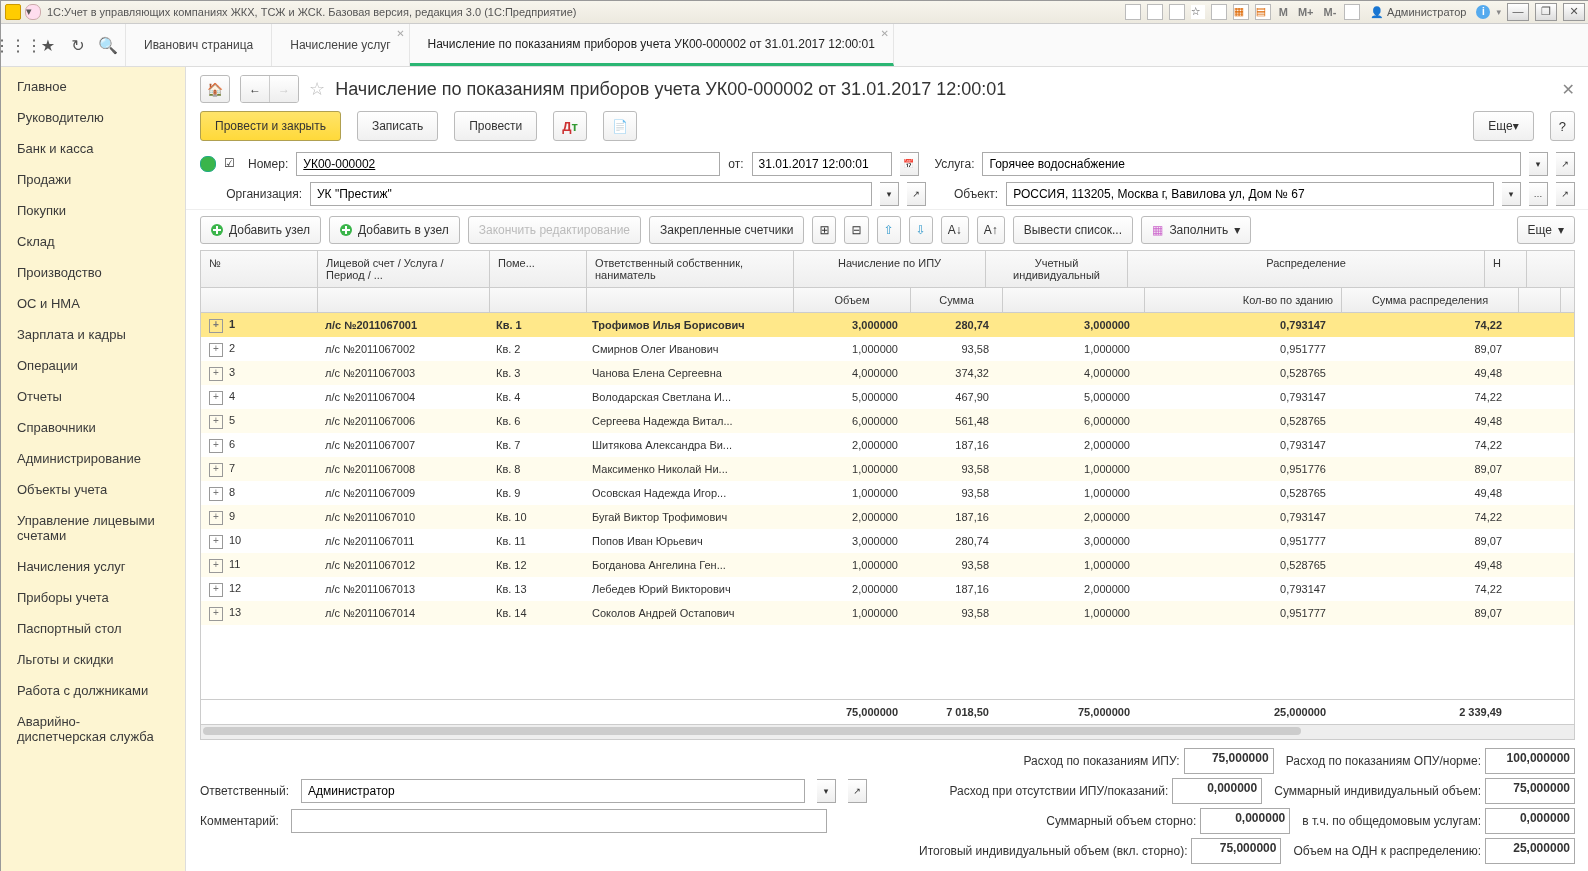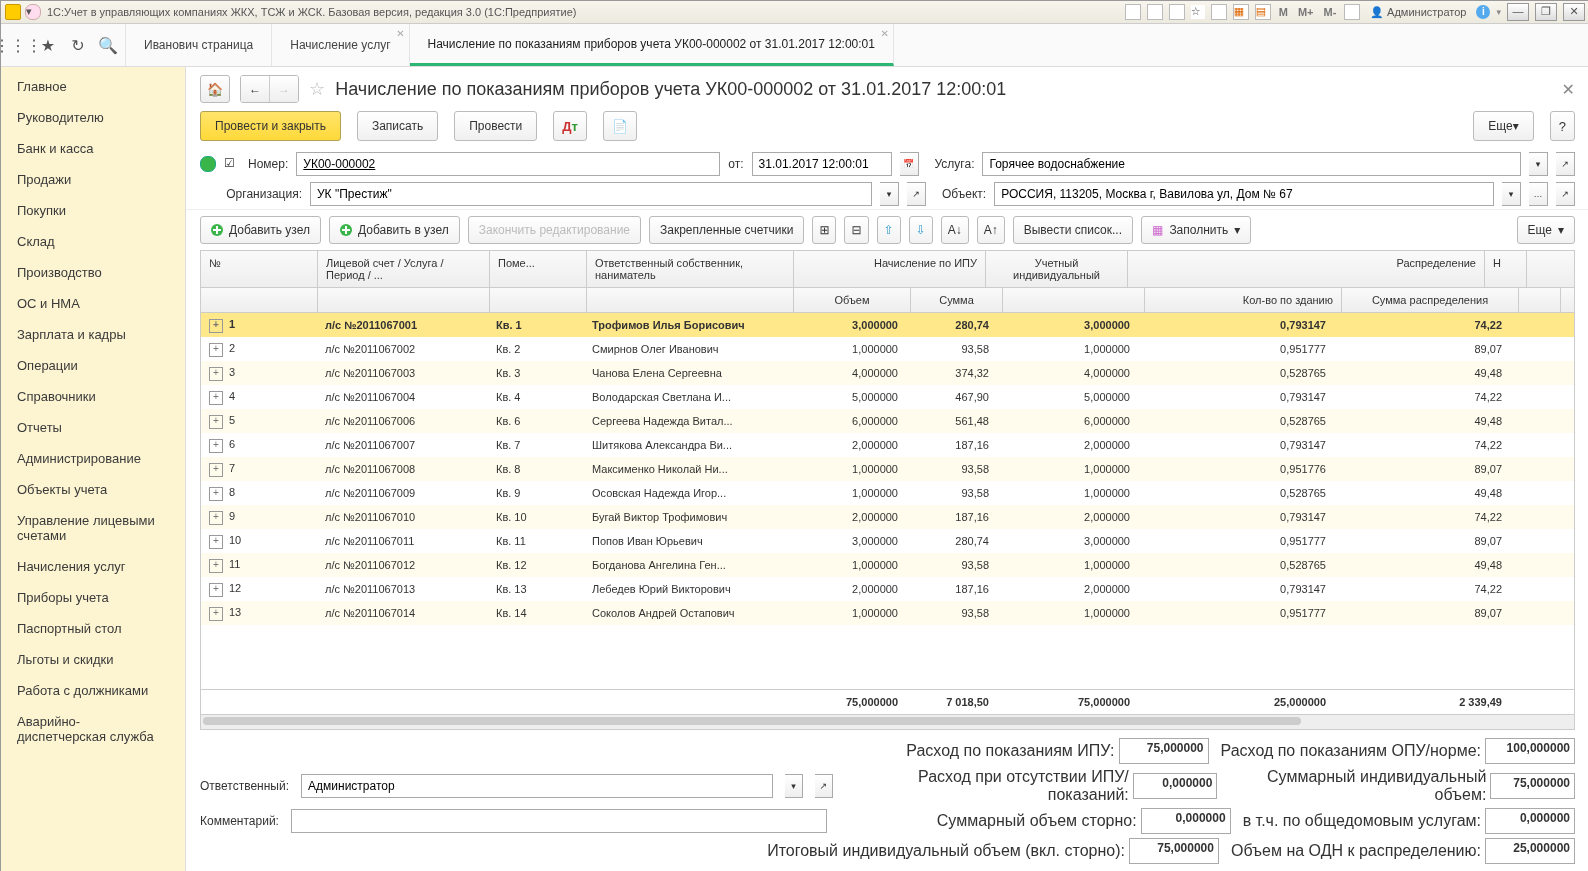--- a/index.html
+++ b/index.html
@@ -47,36 +47,36 @@
 .tbar2{padding:6px 14px;display:flex;gap:8px;align-items:center;border-top:1px solid #eee}
 .tbtn{height:26px;padding:0 10px;border:1px solid #bbb;border-radius:3px;background:linear-gradient(#fff,#f2f2f2);display:flex;align-items:center;gap:6px;font-size:12px}
 .tbtn.disabled{color:#bbb}
 .plus{width:12px;height:12px;border-radius:6px;background:#3ab54a;display:inline-block;position:relative}
 .plus:before,.plus:after{content:"";position:absolute;background:#fff}
 .plus:before{left:5px;top:2px;width:2px;height:8px}
 .plus:after{left:2px;top:5px;width:8px;height:2px}
 .tbox{flex:1;overflow:hidden;display:flex;flex-direction:column;padding:0 14px}
 .thead{display:flex;border:1px solid #ccc;border-bottom:none;background:linear-gradient(#fafafa,#eee);font-size:11px}
 .th{padding:6px 8px;border-right:1px solid #ccc}
-.th.grp{text-align:right}
+.th.grp{text-align:center}
 .th2{display:flex;border:1px solid #ccc;background:linear-gradient(#fafafa,#eee);font-size:11px}
 .tbody{flex:1;overflow-y:auto;border:1px solid #ccc;border-top:none}
 .tr{display:flex;height:24px;align-items:center;font-size:11px}
 .tr:nth-child(odd){background:#fffced}
 .tr.sel{background:#ffe88a;font-weight:bold}
 .td{padding:0 8px;overflow:hidden;white-space:nowrap;text-overflow:ellipsis}
 .exp{width:12px;height:12px;border:1px solid #999;text-align:center;line-height:10px;font-size:10px;display:inline-block;margin-right:6px;color:#777}
 .num{text-align:right}
 .tfoot{display:flex;border:1px solid #ccc;border-top:none;height:24px;align-items:center;font-size:11px;background:#fff;font-weight:bold}
 .hscroll{height:14px;background:#eee;border:1px solid #ccc;border-top:none;position:relative}
 .hscroll .thumb{position:absolute;left:2px;top:2px;height:8px;width:80%;background:#ccc;border-radius:4px}
 .summary{padding:8px 14px;display:flex;flex-direction:column;gap:4px}
 .sumrow{display:flex;gap:12px;align-items:center}
 .sumrow .sgrp{display:flex;align-items:center;gap:4px}
-.sumrow .slbl{text-align:right;font-size:16px}
+.sumrow .slbl{text-align:right;font-size:12px}
 .sumval{width:80px;height:20px;border:1px solid #aaa;text-align:right;padding:2px 4px;font-size:12px;font-weight:bold}
 .c-no{width:100px}
 .c-acc{width:155px}
 .c-flat{width:80px}
 .c-own{width:190px}
 .c-vol{width:100px}
 .c-sum{width:75px}
 .c-ind{width:125px}
 .c-qty{width:180px}
 .c-dist{width:160px}
@@ -132,22 +132,22 @@
         <div class="side-item">Главное</div>
         <div class="side-item">Руководителю</div>
         <div class="side-item">Банк и касса</div>
         <div class="side-item">Продажи</div>
         <div class="side-item">Покупки</div>
         <div class="side-item">Склад</div>
         <div class="side-item">Производство</div>
         <div class="side-item">ОС и НМА</div>
         <div class="side-item">Зарплата и кадры</div>
         <div class="side-item">Операции</div>
+        <div class="side-item">Отчеты</div>
         <div class="side-item">Справочники</div>
-        <div class="side-item">Отчеты</div>
         <div class="side-item">Администрирование</div>
         <div class="side-item">Объекты учета</div>
         <div class="side-item">Управление лицевыми счетами</div>
         <div class="side-item">Начисления услуг</div>
         <div class="side-item">Приборы учета</div>
         <div class="side-item">Паспортный стол</div>
         <div class="side-item">Льготы и скидки</div>
         <div class="side-item">Работа с должниками</div>
         <div class="side-item">Аварийно-диспетчерская служба</div>
       </div>
@@ -191,21 +191,21 @@
         <span class="ddbtn">▾</span>
         <span class="ddbtn">↗</span>
       </div>
 
       <div class="formrow">
         <span style="width:18px"></span>
         <span class="lbl" style="width:76px;text-align:right">Организация:</span>
         <input class="inp" style="width: 548px;" value="УК &quot;Престиж&quot;">
         <span class="ddbtn">▾</span>
         <span class="ddbtn">↗</span>
-        <span class="lbl" style="margin-left:8px">Объект:</span>
+        <span class="lbl" style="margin-left:20px">Объект:</span>
         <input class="inp" style="flex: 1 1 0%;" value="РОССИЯ, 113205, Москва г, Вавилова ул, Дом № 67">
         <span class="ddbtn">▾</span>
         <span class="ddbtn">…</span>
         <span class="ddbtn">↗</span>
       </div>
 
       <div class="tbar2">
         <div class="tbtn">
             <span class="plus"></span>
             <span>Добавить узел</span>

